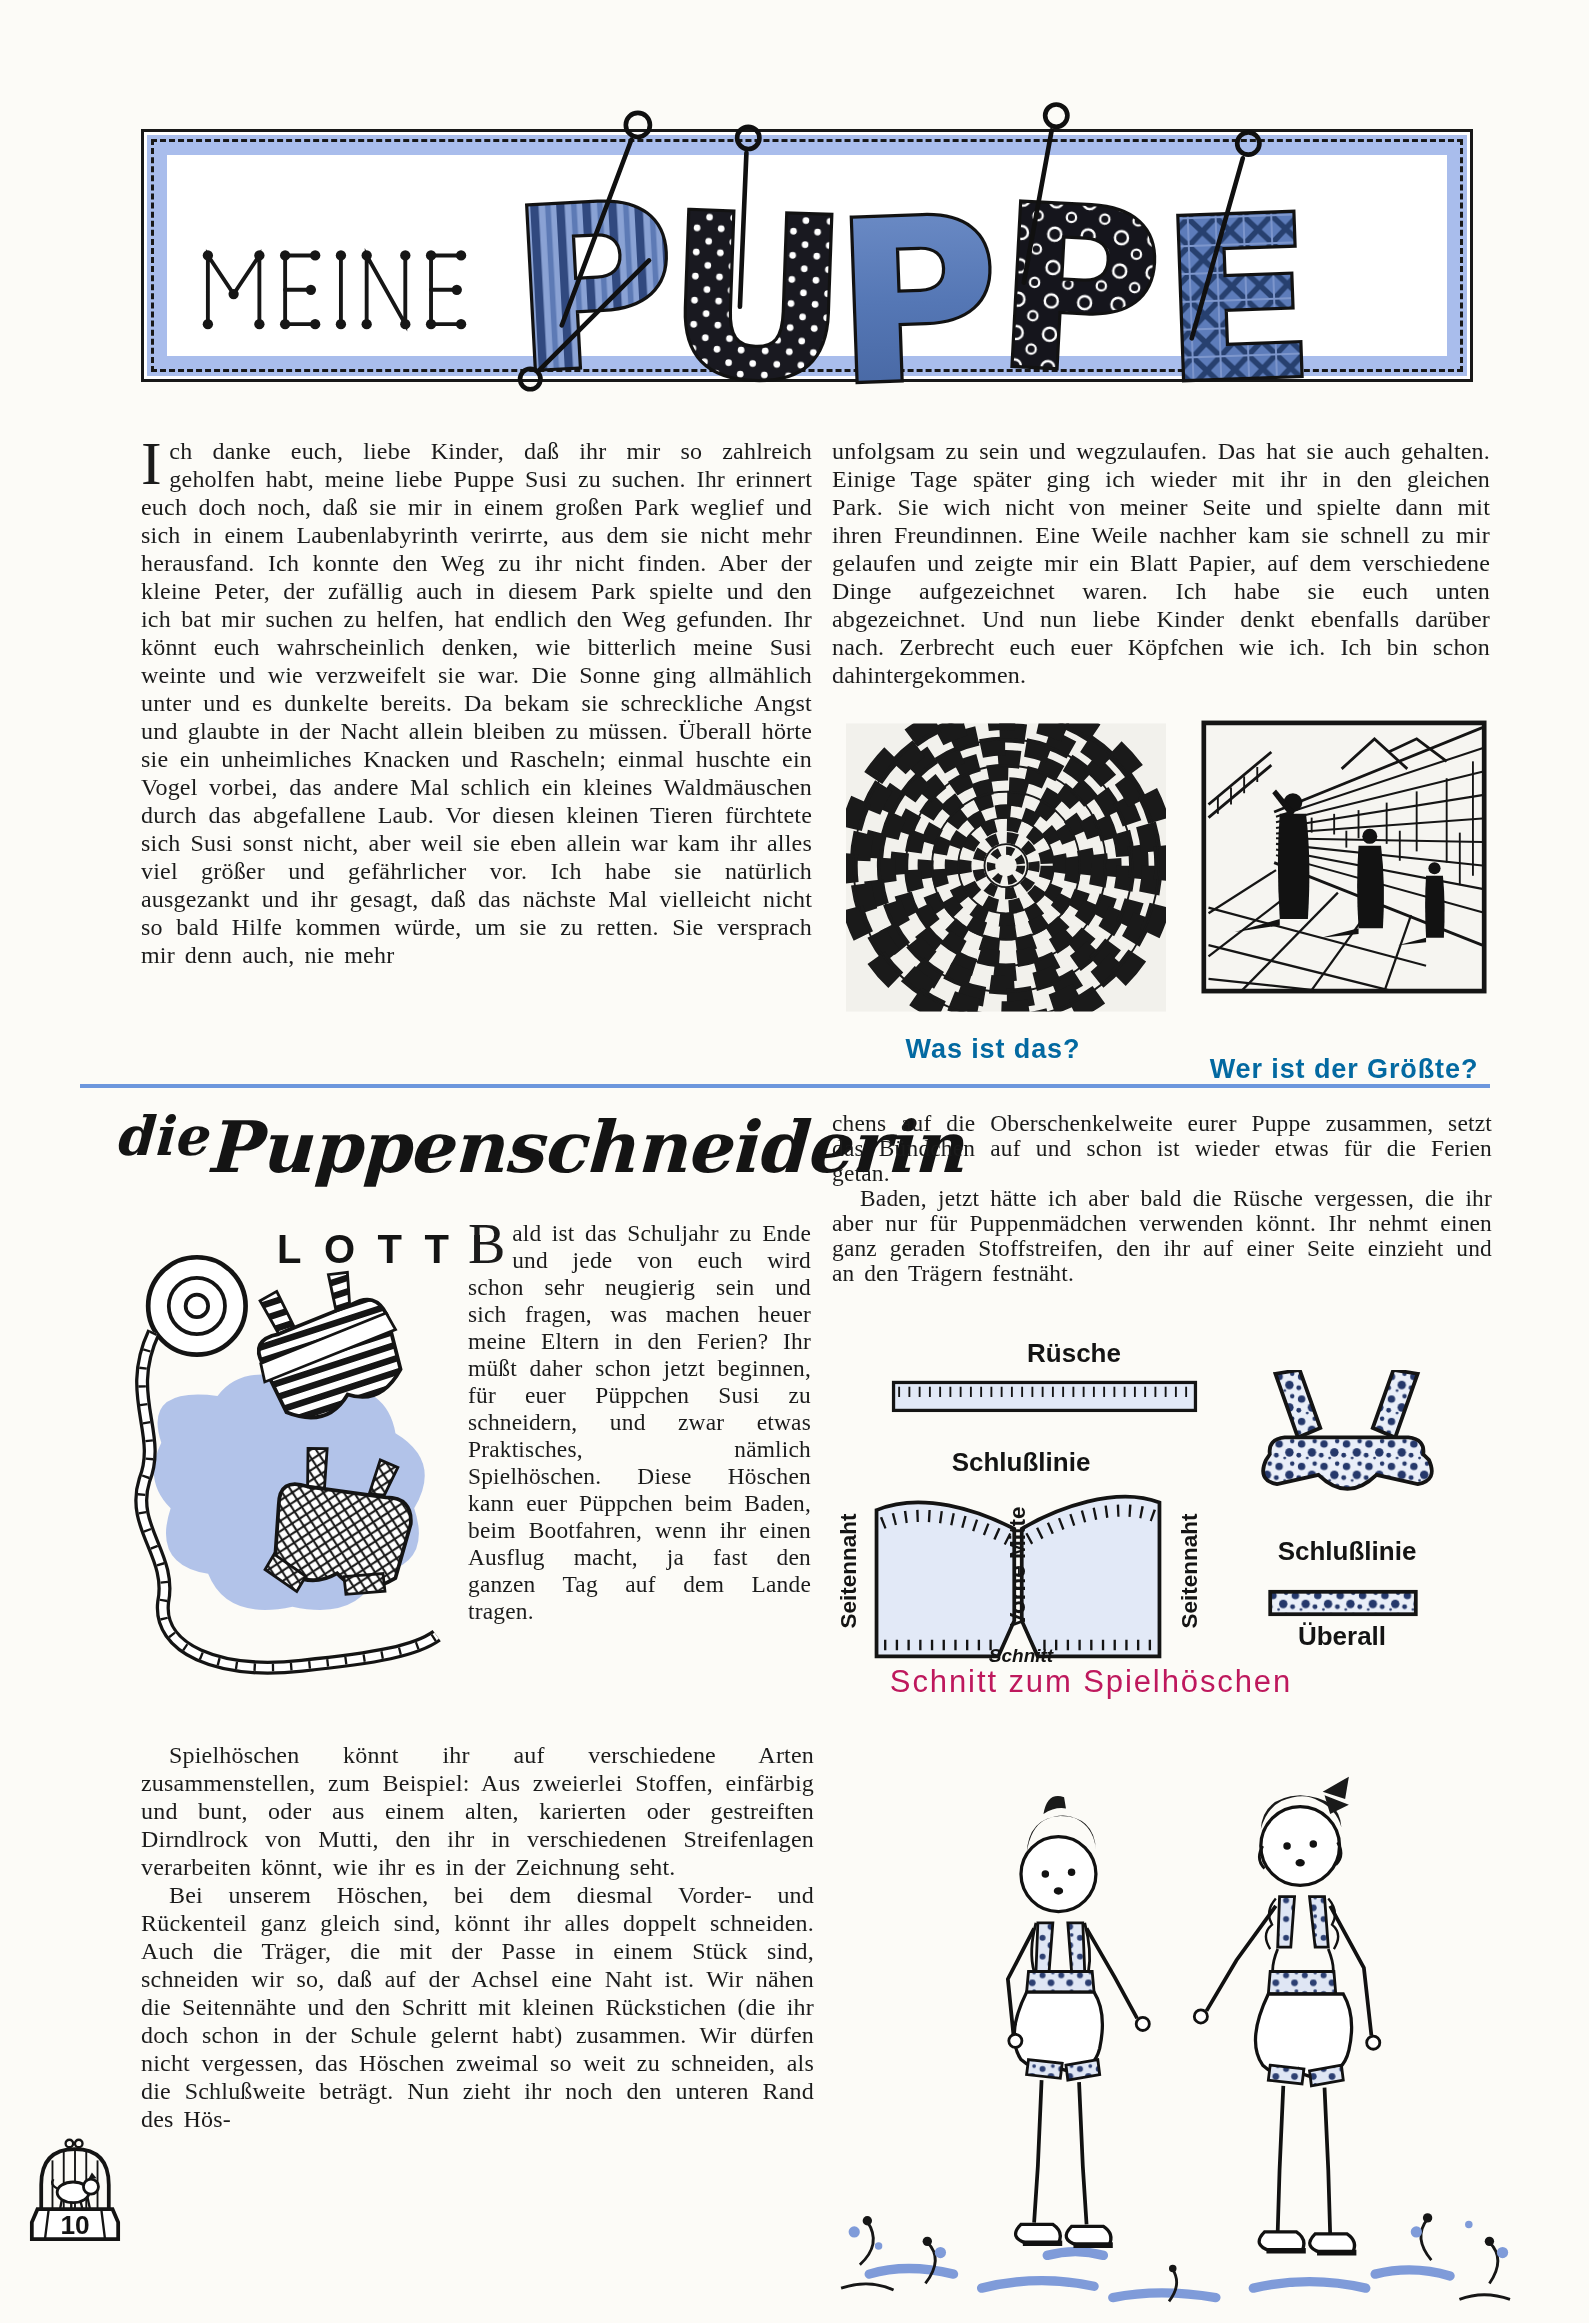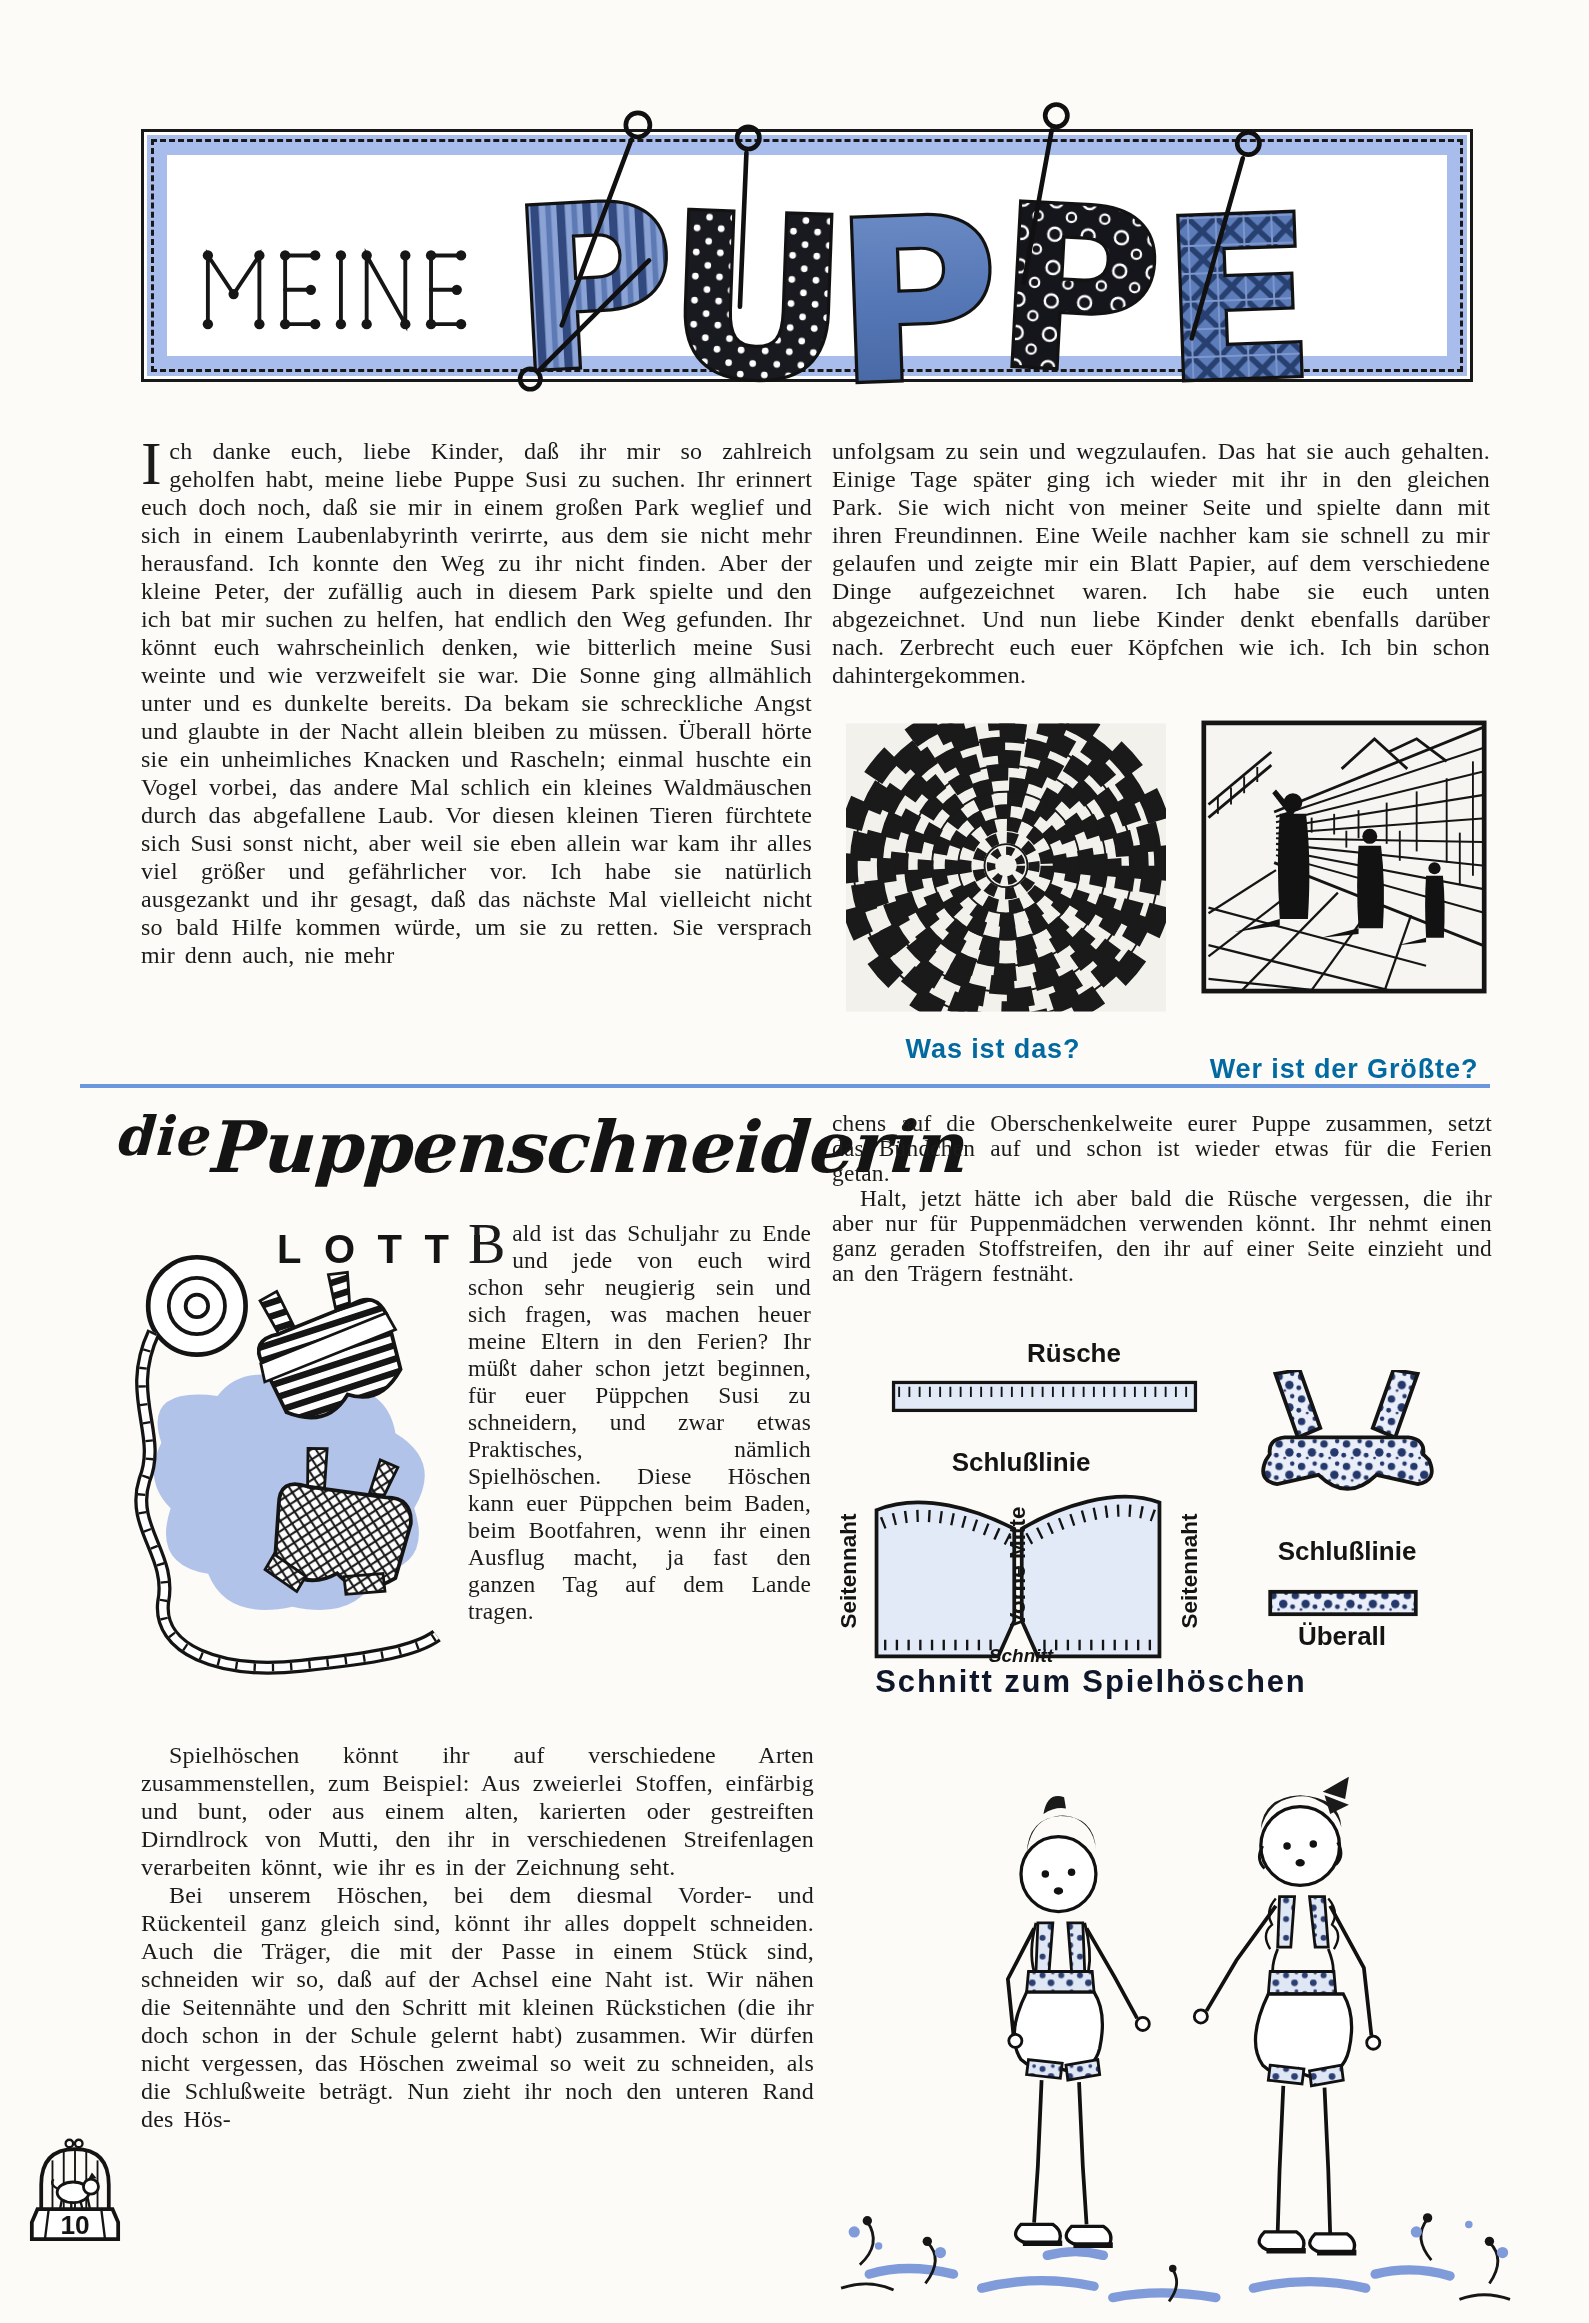--- a/index.html
+++ b/index.html
@@ -41,22 +41,22 @@
   .lower-left{left:141px;top:1741px;width:673px;}
   .lower-right{left:832px;top:1111px;width:660px;font-size:23.4px;line-height:25px;}
 
   
   .dlabel{position:absolute;font-family:"Liberation Sans","DejaVu Sans",sans-serif;font-weight:700;
           color:#141414;white-space:nowrap;transform:translate(-50%,-50%);}
   .dlabel.vert{transform:translate(-50%,-50%) rotate(-90deg);}
   .d28{font-size:26px;}  .d24{font-size:22.5px;}
   .schritt{font-size:19px;font-style:italic;}
   .diagram-caption{position:absolute;left:871px;top:1664px;width:440px;text-align:center;
-     font-family:"Liberation Sans","DejaVu Sans",sans-serif;font-weight:700;font-size:31px;
-     letter-spacing:1.9px;color:#0f172a;}
+     font-family:"Liberation Sans","DejaVu Sans",sans-serif;font-weight:400;font-size:31px;
+     letter-spacing:1.9px;color:#be185d;}
 
   svg{display:block;}
 </style>
 </head>
 <body>
 
 <div class="page">
 
   <div class="banner">
     <div class="blue-band"></div>
@@ -303,21 +303,21 @@
     <span class="dropcap2">B</span><span>ald ist das Schuljahr zu Ende und jede von euch wird schon sehr neugierig sein und sich fragen, was machen heuer meine Eltern in den Ferien? Ihr müßt daher schon jetzt beginnen, für euer Püppchen Susi zu schneidern, und zwar etwas Praktisches, nämlich Spielhöschen. Diese Höschen kann euer Püppchen beim Baden, beim Bootfahren, wenn ihr einen Ausflug macht, ja fast den ganzen Tag auf dem Lande tragen.</span>
   </div>
 
   <div class="abs coltext lower-left">
     <div class="indent">Spielhöschen könnt ihr auf verschiedene Arten zusammenstellen, zum Beispiel: Aus zweierlei Stoffen, einfärbig und bunt, oder aus einem alten, karierten oder gestreiften Dirndlrock von Mutti, den ihr in verschiedenen Streifenlagen verarbeiten könnt, wie ihr es in der Zeichnung seht.</div>
     <div class="indent">Bei unserem Höschen, bei dem diesmal Vorder- und Rückenteil ganz gleich sind, könnt ihr alles doppelt schneiden. Auch die Träger, die mit der Passe in einem Stück sind, schneiden wir so, daß auf der Achsel eine Naht ist. Wir nähen die Seitennähte und den Schritt mit kleinen Rückstichen (die ihr doch schon in der Schule gelernt habt) zusammen. Wir dürfen nicht vergessen, das Höschen zweimal so weit zu schneiden, als die Schlußweite beträgt. Nun zieht ihr noch den unteren Rand des Hös-</div>
   </div>
 
   <div class="abs coltext lower-right">
     <div>chens auf die Oberschenkelweite eurer Puppe zusammen, setzt das Bündchen auf und schon ist wieder etwas für die Ferien getan.</div>
-    <div class="indent">Halt, jetzt hätte ich aber bald die Rüsche vergessen, die ihr aber nur für Puppenmädchen verwenden könnt. Ihr nehmt einen ganz geraden Stoffstreifen, den ihr auf einer Seite einzieht und an den Trägern festnäht.</div>
+    <div class="indent">Baden, jetzt hätte ich aber bald die Rüsche vergessen, die ihr aber nur für Puppenmädchen verwenden könnt. Ihr nehmt einen ganz geraden Stoffstreifen, den ihr auf einer Seite einzieht und an den Trägern festnäht.</div>
   </div>
 
   <div class="dlabel d28" style="left:1035px;top:1353px;margin-left:39px;">Rüsche</div>
 
   <svg class="figure-frame" style="left:890px;top:1375px;" width="309" height="41" viewBox="0 0 330 44">
     <rect x="3" y="8" width="324" height="30" fill="#e2e9f7" stroke="#141414" stroke-width="3.5"></rect>
     <line x1="8" y1="18" x2="322" y2="18" stroke="#141414" stroke-width="11" stroke-dasharray="2 9"></line>
   </svg>
 
   <div class="dlabel d28" style="left:1021px;top:1462px;">Schlußlinie</div>

